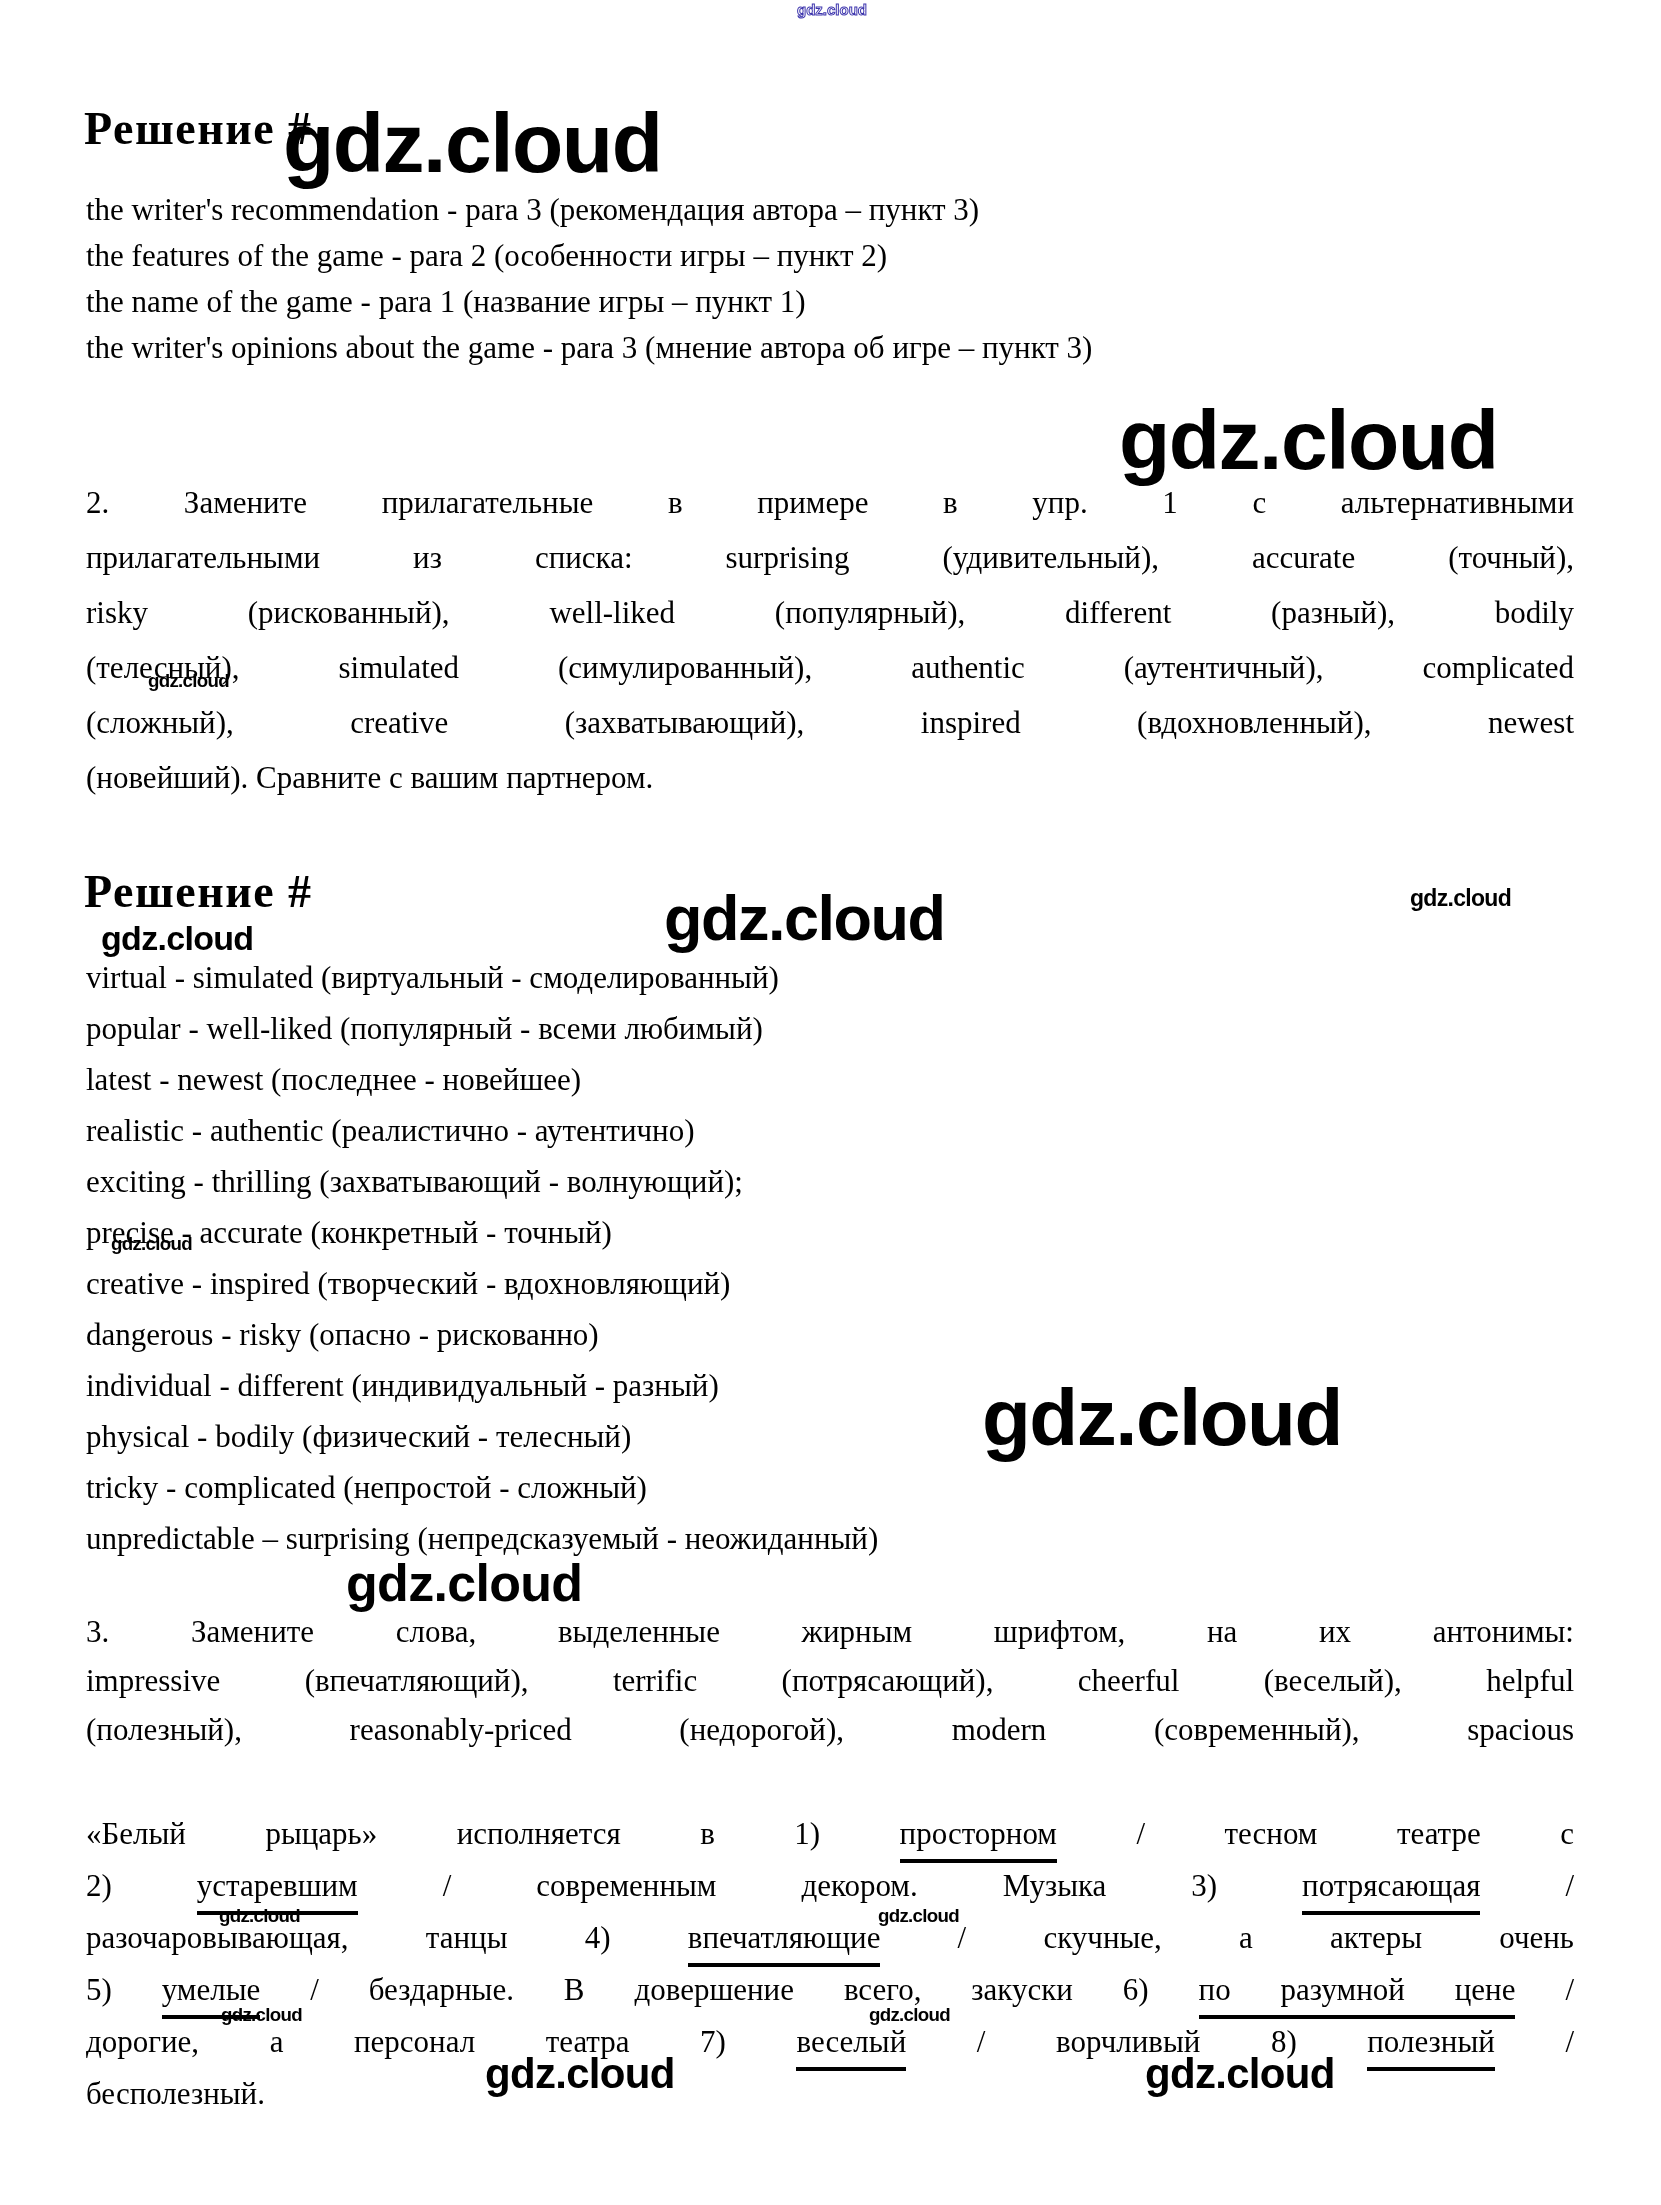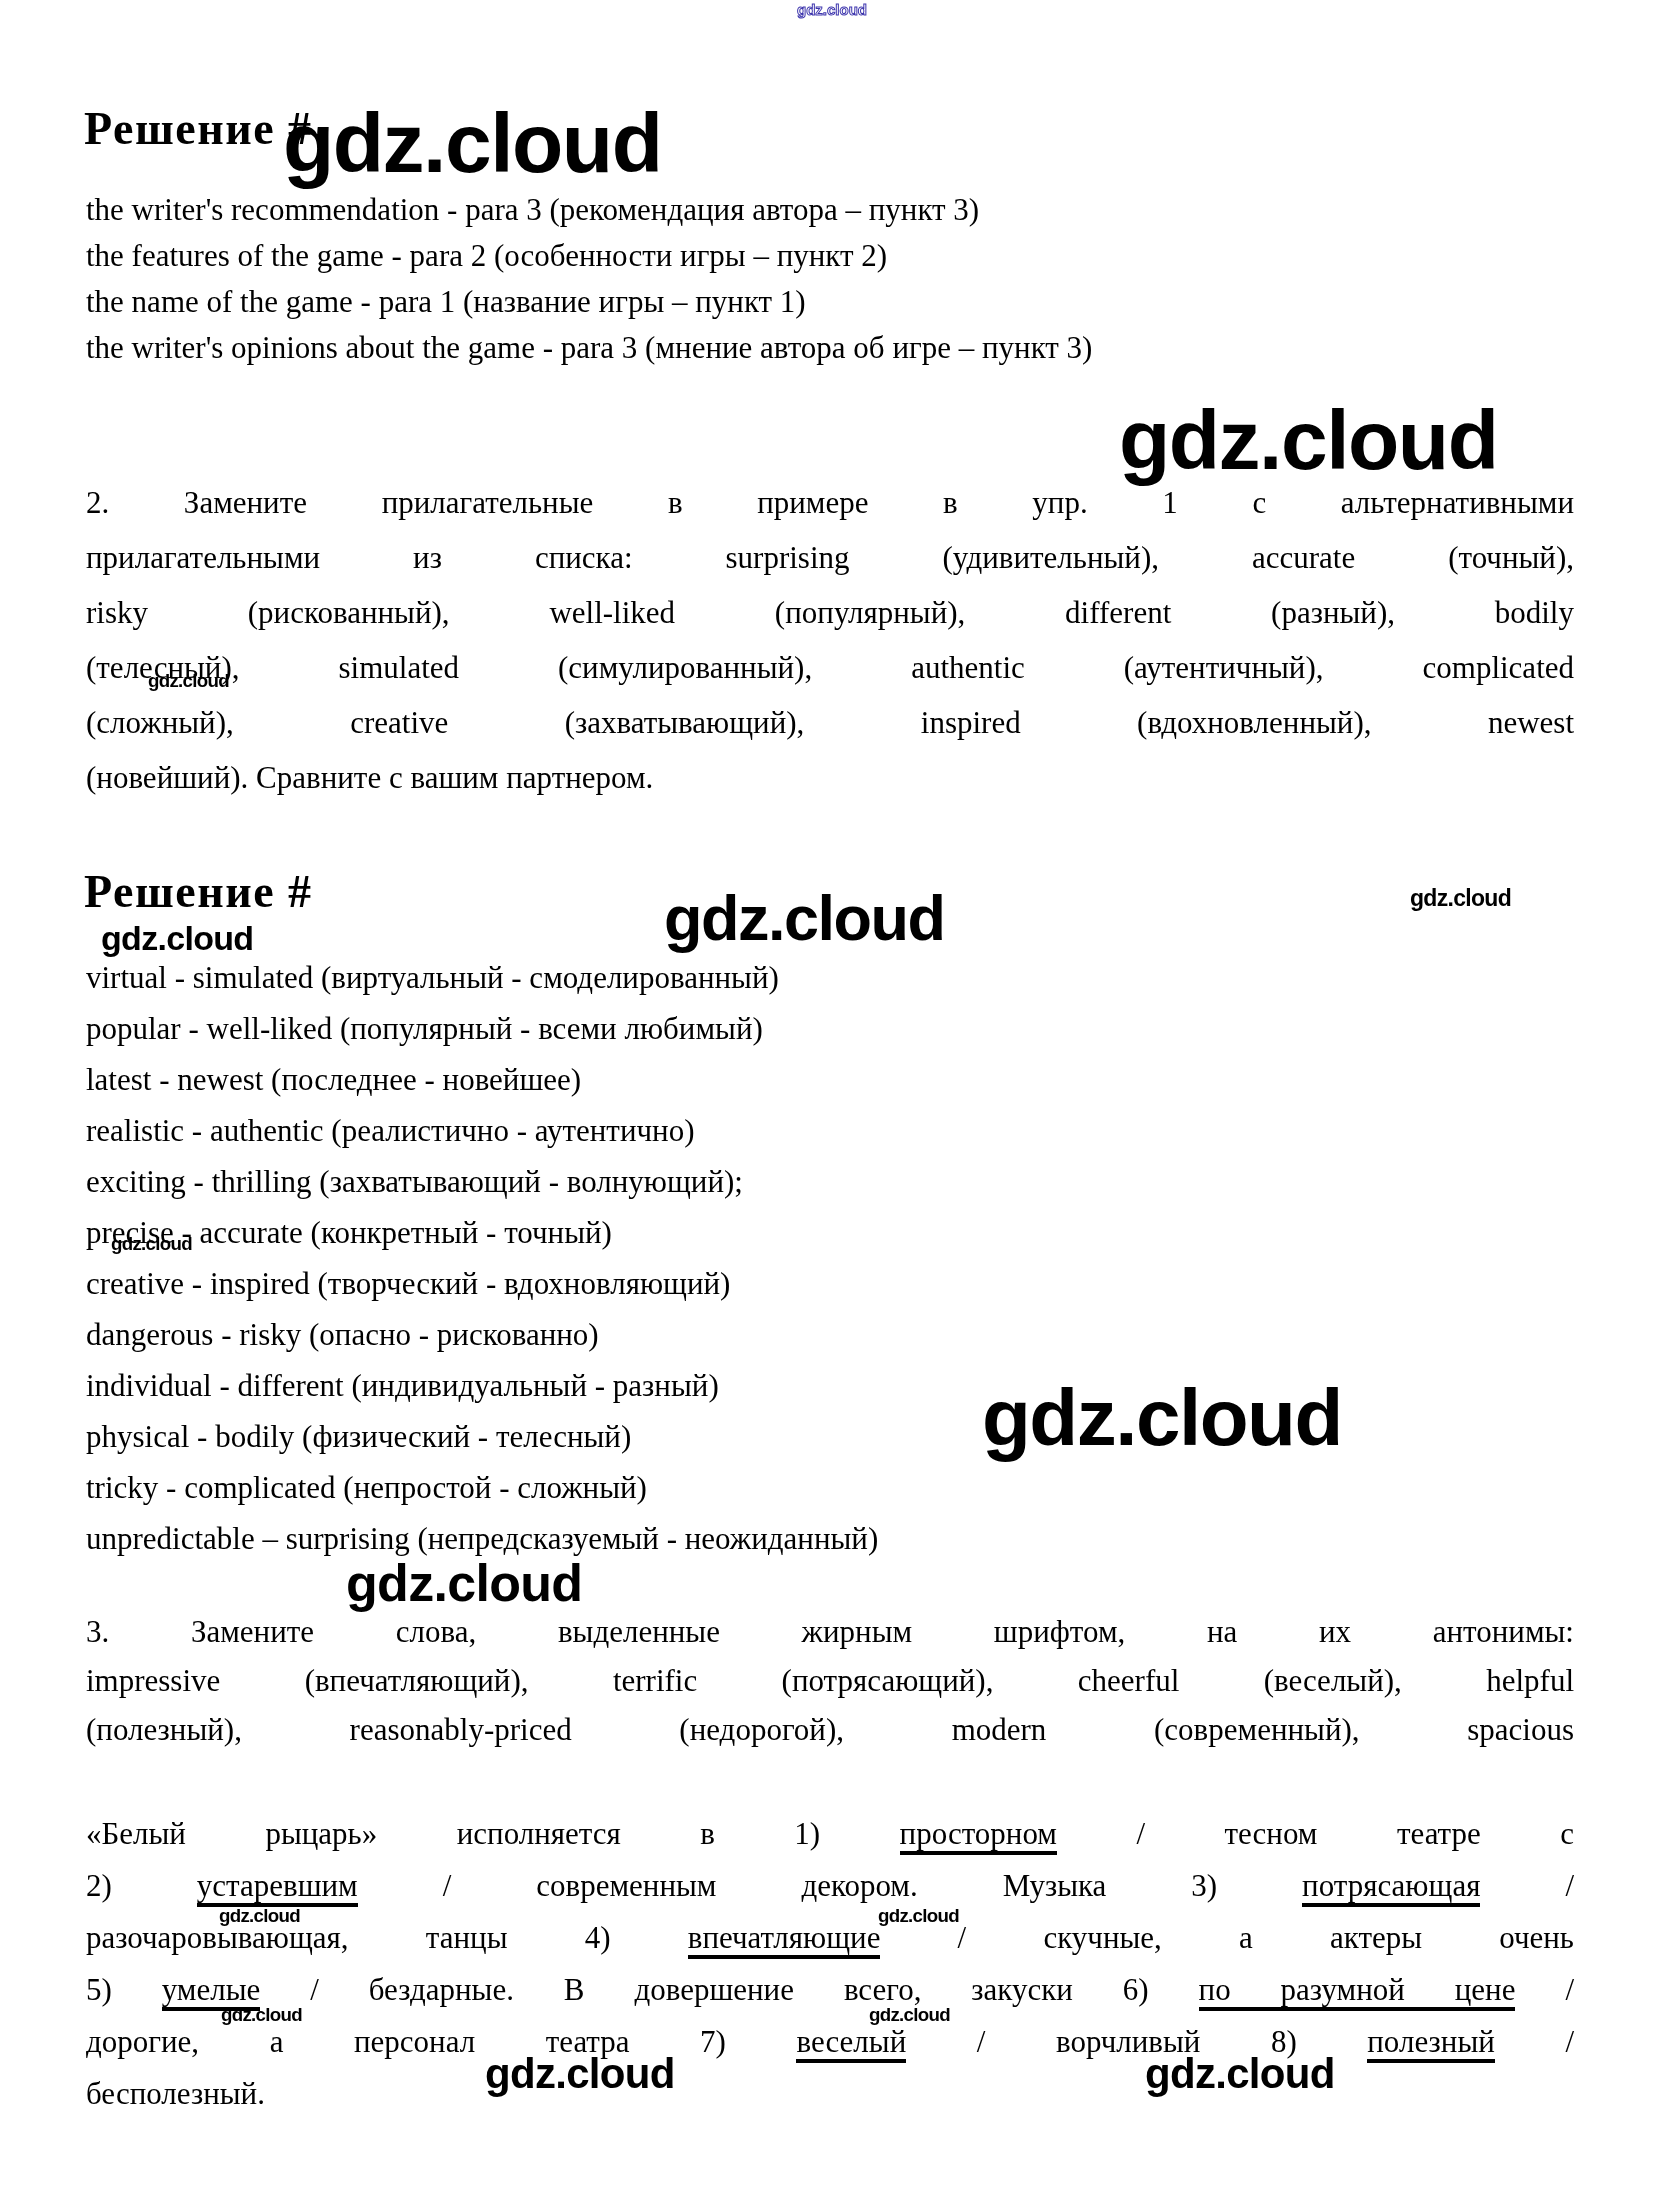--- a/index.html
+++ b/index.html
@@ -5,21 +5,21 @@
   html,body{margin:0;padding:0;}
   body{
     width:1662px;height:2205px;background:#ffffff;color:#000;
     font-family:"Liberation Serif", serif;position:relative;overflow:hidden;
   }
   .block{position:absolute;}
   .txt{font-size:31px;}
   .line{line-height:var(--lh);white-space:nowrap;}
   .justblock .line{white-space:normal;}
   .line.just{white-space:normal;text-align:justify;text-align-last:justify;}
-  .u{border-bottom:4.5px solid #000;padding-bottom:0;}
+  .u{border-bottom:4.5px solid #000;padding-bottom:8px;}
   .hdr{font-weight:bold;font-size:46px;letter-spacing:1.5px;line-height:1;}
   .wm{
     position:absolute;font-family:"Liberation Sans", sans-serif;
     font-weight:600;color:#000;line-height:1;letter-spacing:-0.7px;white-space:nowrap;
   }
   .wm-big{letter-spacing:-1.5px;}
   .wm-blue{
     color:#ffffff;-webkit-text-stroke:1px #3d35ad;letter-spacing:0;
   }
 </style>

